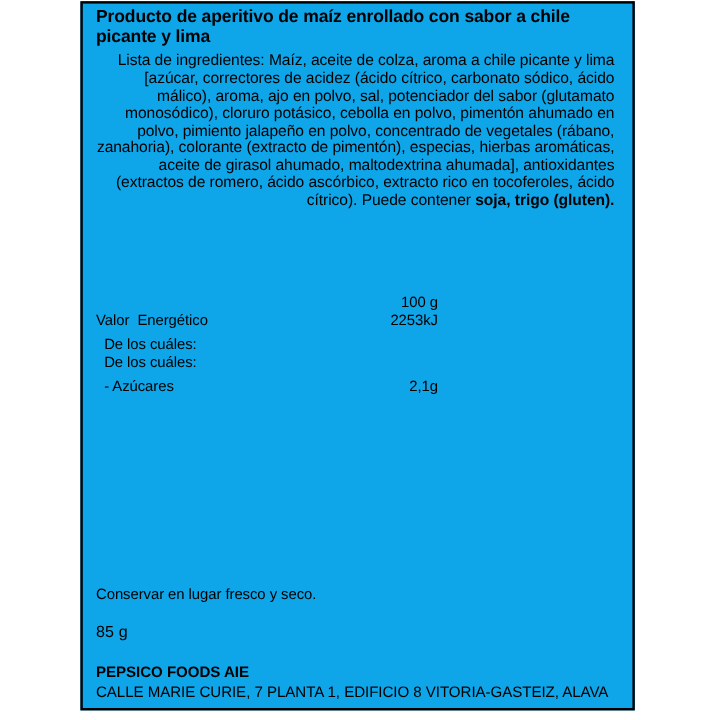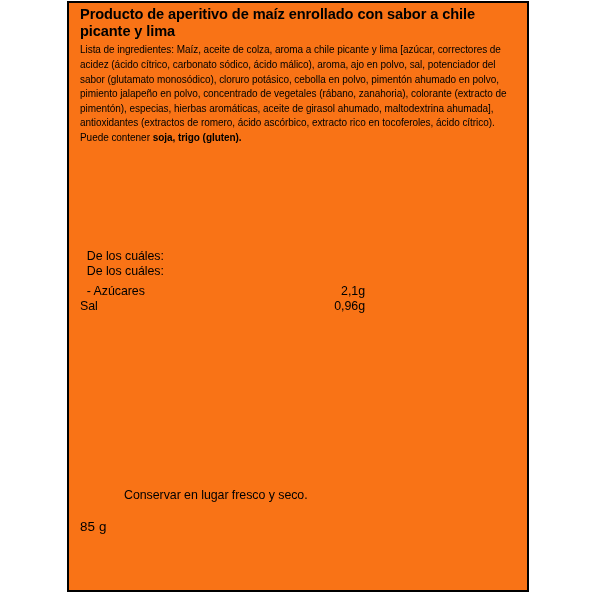--- a/index.html
+++ b/index.html
@@ -16,46 +16,46 @@
   }
 
   #label-panel {
     position: absolute;
     left: 67px;
     top: 1px;
     width: 462px;
     height: 591px;
     border: 2px solid #000000;
     box-sizing: border-box;
-    background: #f97316;
+    background: #0ea5e9;
   }
 
   .inner {
     position: absolute;
     left: 11px;
     top: 3px;
     right: 8px;
   }
 
   .product-title {
     font-size: 14.6px;
     font-weight: bold;
     line-height: 17.2px;
     letter-spacing: -0.1px;
     margin: 0 0 3px 0;
     max-width: 430px;
   }
 
   .ingredients {
-    font-size: 10px;
+    font-size: 13px;
     line-height: 14.55px;
     letter-spacing: -0.05px;
     margin: 0;
     max-width: 432px;
-    text-align: left;
+    text-align: right;
   }
   .ingredients b {
     font-weight: bold;
   }
 
   
   .nutrition {
     position: absolute;
     left: 11px;
     top: 242px;
@@ -84,21 +84,20 @@
   }
 
   
   .storage {
     position: absolute;
     left: 11px;
     top: 485px;
     font-size: 12.4px;
     line-height: 15px;
     letter-spacing: -0.05px;
-    margin-left: 44px;
   }
   .netweight {
     position: absolute;
     left: 11px;
     top: 516px;
     font-size: 13.4px;
     font-weight: normal;
     line-height: 16px;
     letter-spacing: 0.1px;
   }
@@ -123,43 +122,51 @@
 <div id="label-panel">
 
   <div class="inner">
     <div class="product-title">Producto de aperitivo de maíz enrollado con sabor a chile picante y lima</div>
 
     <p class="ingredients"><span>Lista de ingredientes: Maíz, aceite de colza, aroma a chile picante y lima [azúcar, correctores de acidez (ácido cítrico, carbonato sódico, ácido málico), aroma, ajo en polvo, sal, potenciador del sabor (glutamato monosódico), cloruro potásico, cebolla en polvo, pimentón ahumado en polvo, pimiento jalapeño en polvo, concentrado de vegetales (rábano, zanahoria), colorante (extracto de pimentón), especias, hierbas aromáticas, aceite de girasol ahumado, maltodextrina ahumada], antioxidantes (extractos de romero, ácido ascórbico, extracto rico en tocoferoles, ácido cítrico). Puede contener </span><b>soja, trigo (gluten).</b></p>
   </div>
 
   <table class="nutrition">
     <tbody>
+      <tr>
+        <td class="lbl"></td>
+        <td class="val">100 g</td>
+      </tr>
+    <tr>
+          <td class="lbl">Valor  Energético</td>
+          <td class="val">2253kJ</td>
+        </tr>
         <tr class="spacer">
           <td colspan="2"></td>
         </tr>
         <tr>
           <td class="lbl">  De los cuáles:</td>
           <td class="val"></td>
         </tr>
         <tr>
           <td class="lbl">  De los cuáles:</td>
           <td class="val"></td>
         </tr>
         <tr class="spacer">
           <td colspan="2"></td>
         </tr>
         <tr>
           <td class="lbl">  - Azúcares</td>
           <td class="val">2,1g</td>
         </tr>
-        <tr>
-          <td class="lbl">Sal</td>
-          <td class="val">0,96g</td>
-        </tr>
       </tbody>
   </table>
 
   <div class="storage">Conservar en lugar fresco y seco.</div>
 
   <div class="netweight">85 g</div>
 
+  <div class="company">
+    <div class="name">PEPSICO FOODS AIE</div>
+    <div class="addr">CALLE MARIE CURIE, 7 PLANTA 1, EDIFICIO 8 VITORIA-GASTEIZ, ALAVA</div>
+  </div>
 
 </div>
 
 </body></html>

